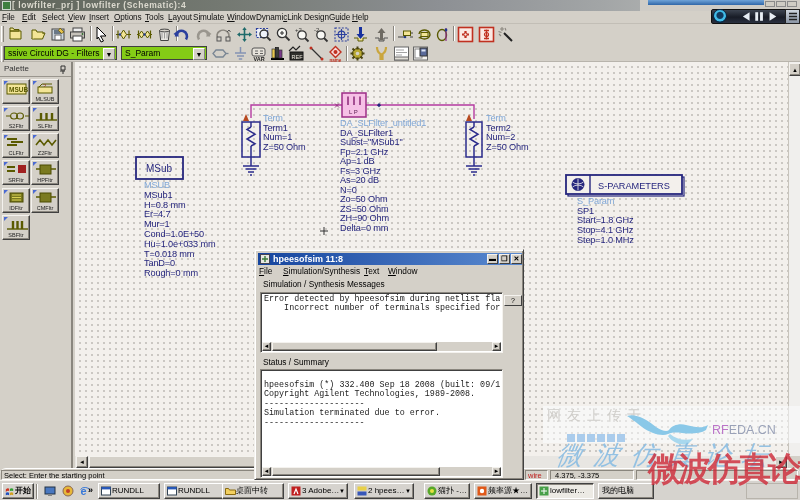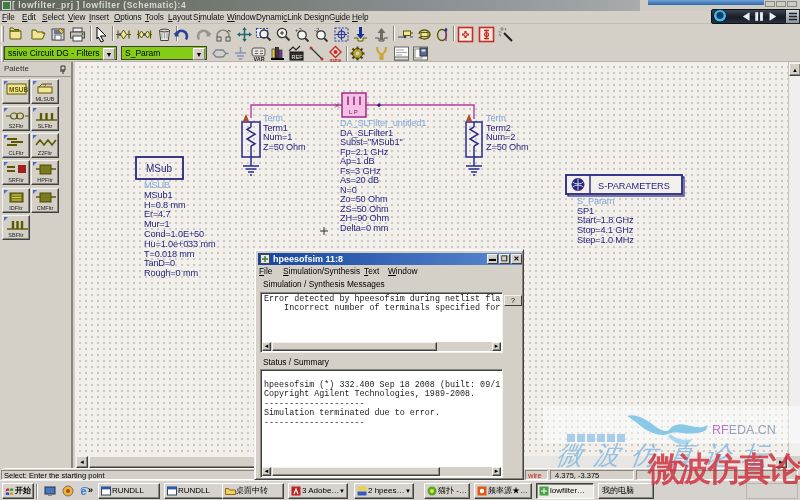--- a/index.html
+++ b/index.html
@@ -558,20 +558,21 @@
 --------------------</pre>
 <div class="dhs">
           <div class="sbtn" style="left:0">◄</div>
           <div class="sbtn" style="right:0">►</div>
           <div class="sbtn" style="left:10px;width:168px"></div>
         </div>
 </div>
 </div>
 
 <div class="wm" style="left:543px;top:406px;width:257px;height:37px;background:rgba(252,253,255,0.5)"></div>
+<div class="wm" style="left:547px;top:407px;font-size:14px;color:#cfcdc9;letter-spacing:6px;">网友上传于</div>
 <div class="wm" style="left:567px;top:428px;">
 <div style="position:static;display:inline-block;width:8px;height:8px;background:#aaccec;margin-right:2px"></div><div style="position:static;display:inline-block;width:8px;height:8px;background:#aaccec;margin-right:2px"></div><div style="position:static;display:inline-block;width:8px;height:8px;background:#aaccec;margin-right:2px"></div><div style="position:static;display:inline-block;width:8px;height:8px;background:#aaccec;margin-right:2px"></div><div style="position:static;display:inline-block;width:8px;height:8px;background:#aaccec;margin-right:2px"></div><div style="position:static;display:inline-block;width:8px;height:8px;background:#aaccec;"></div>
 </div>
 <svg class="wm" style="left:620px;top:403px;width:100px;height:45px" viewBox="0 0 100 45">
       <path d="M7 13 C15 10 27 16 36 24 C42 28 47 29 49 27 C52 22 60 20 66 22 C74 24 82 26 88 22 L86 27 C80 31 70 31 62 30 C54 29 50 30 48 31 C42 34 30 30 22 24 C16 19 10 15 7 13z" fill="#8ac8e8" opacity="1"></path>
       <path d="M50 31 C56 36 64 38 73 36 L68 41 C60 43 52 39 48 33z" fill="#a8d8ee" opacity="1"></path>
     </svg>
 <div class="wm" style="left:712px;top:423px;font-size:12.5px;"><span style="color:#bb74c8">RF</span><span style="color:#9aa2b8">EDA.CN</span></div>
 <div class="wm" style="left:557px;top:438px;font-size:26px;color:rgba(132,186,226,0.85);letter-spacing:11px;font-style:italic;transform:skewX(-8deg)">微波仿真论坛</div>
 <div class="wm" style="left:648px;top:447px;font-size:33px;font-weight:bold;color:rgba(206,44,59,0.82);letter-spacing:-3px;">微波仿真论坛</div>

